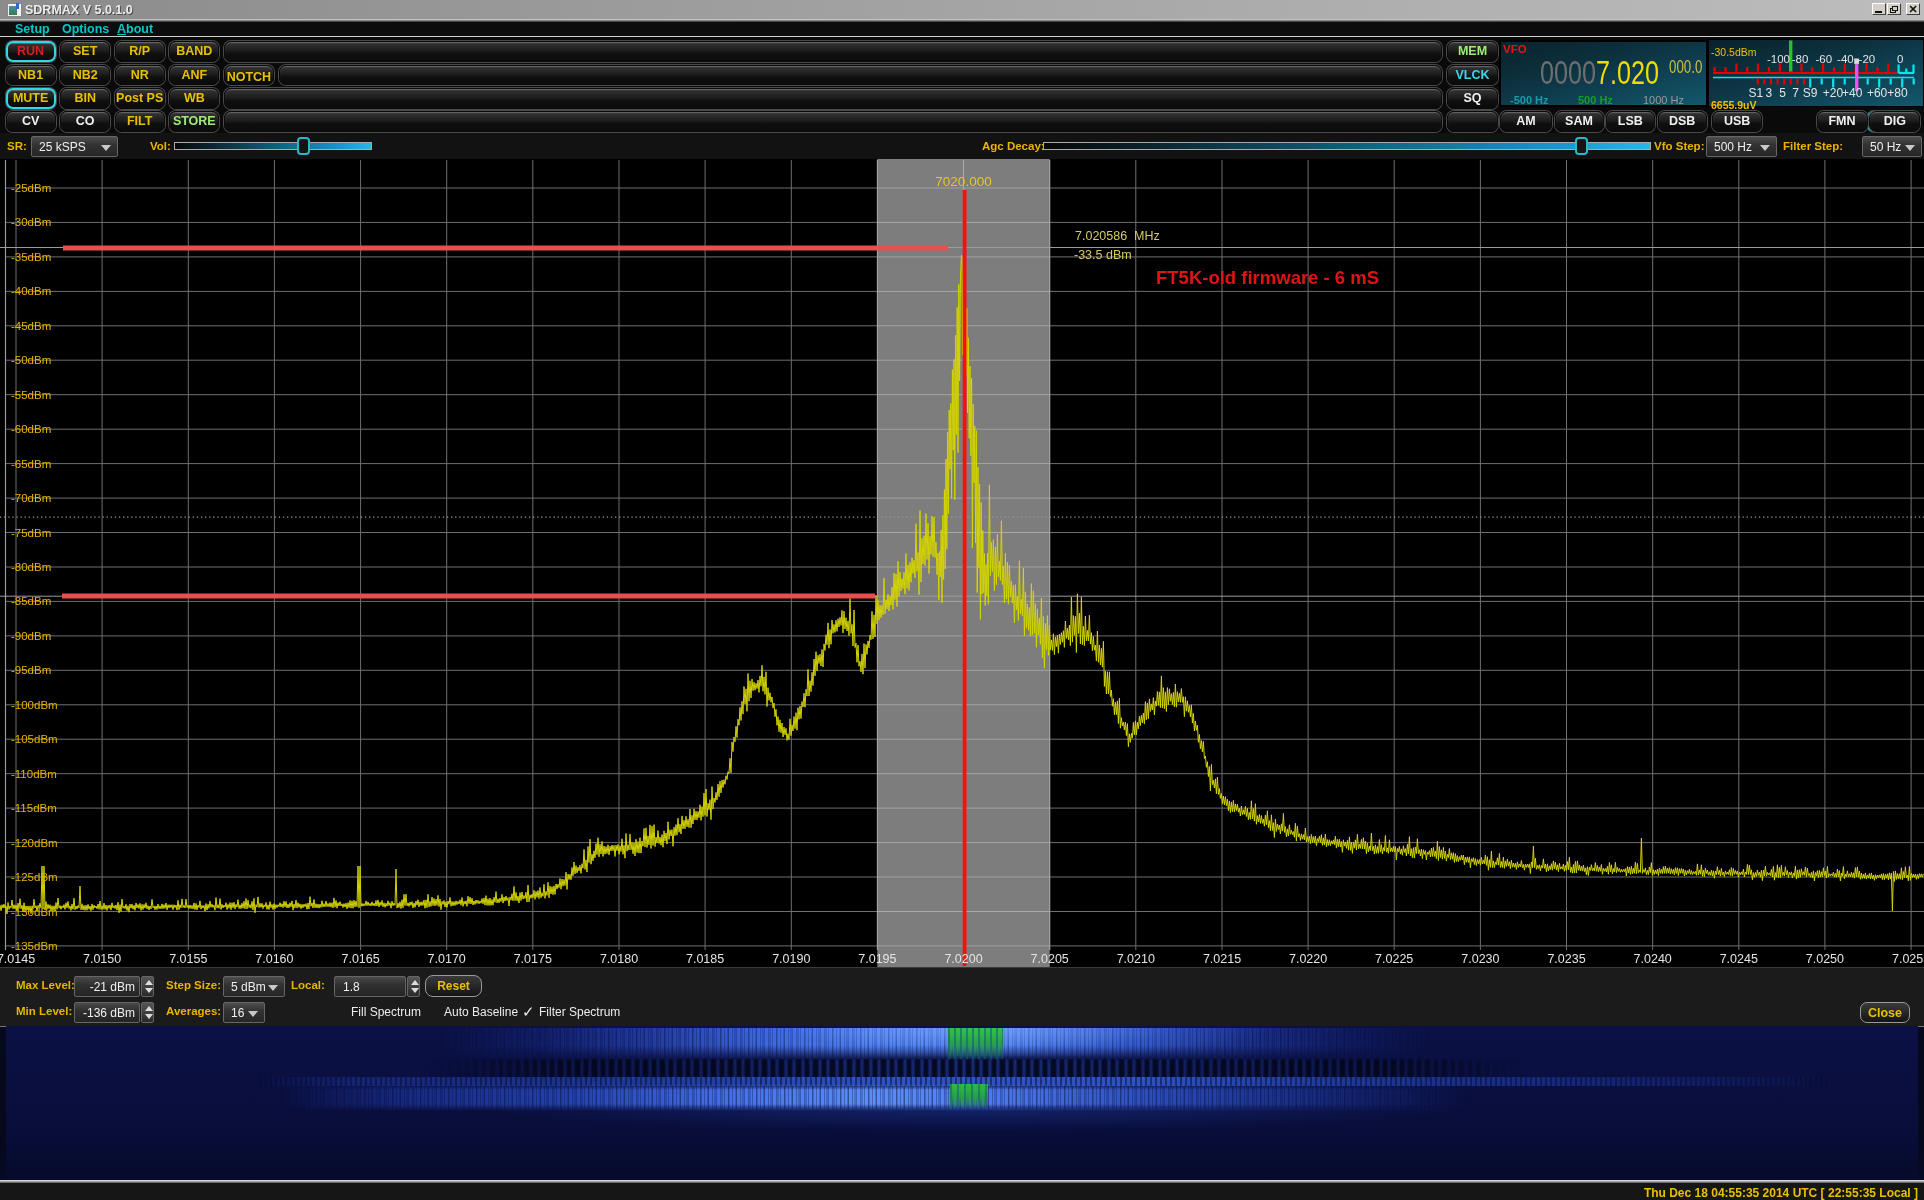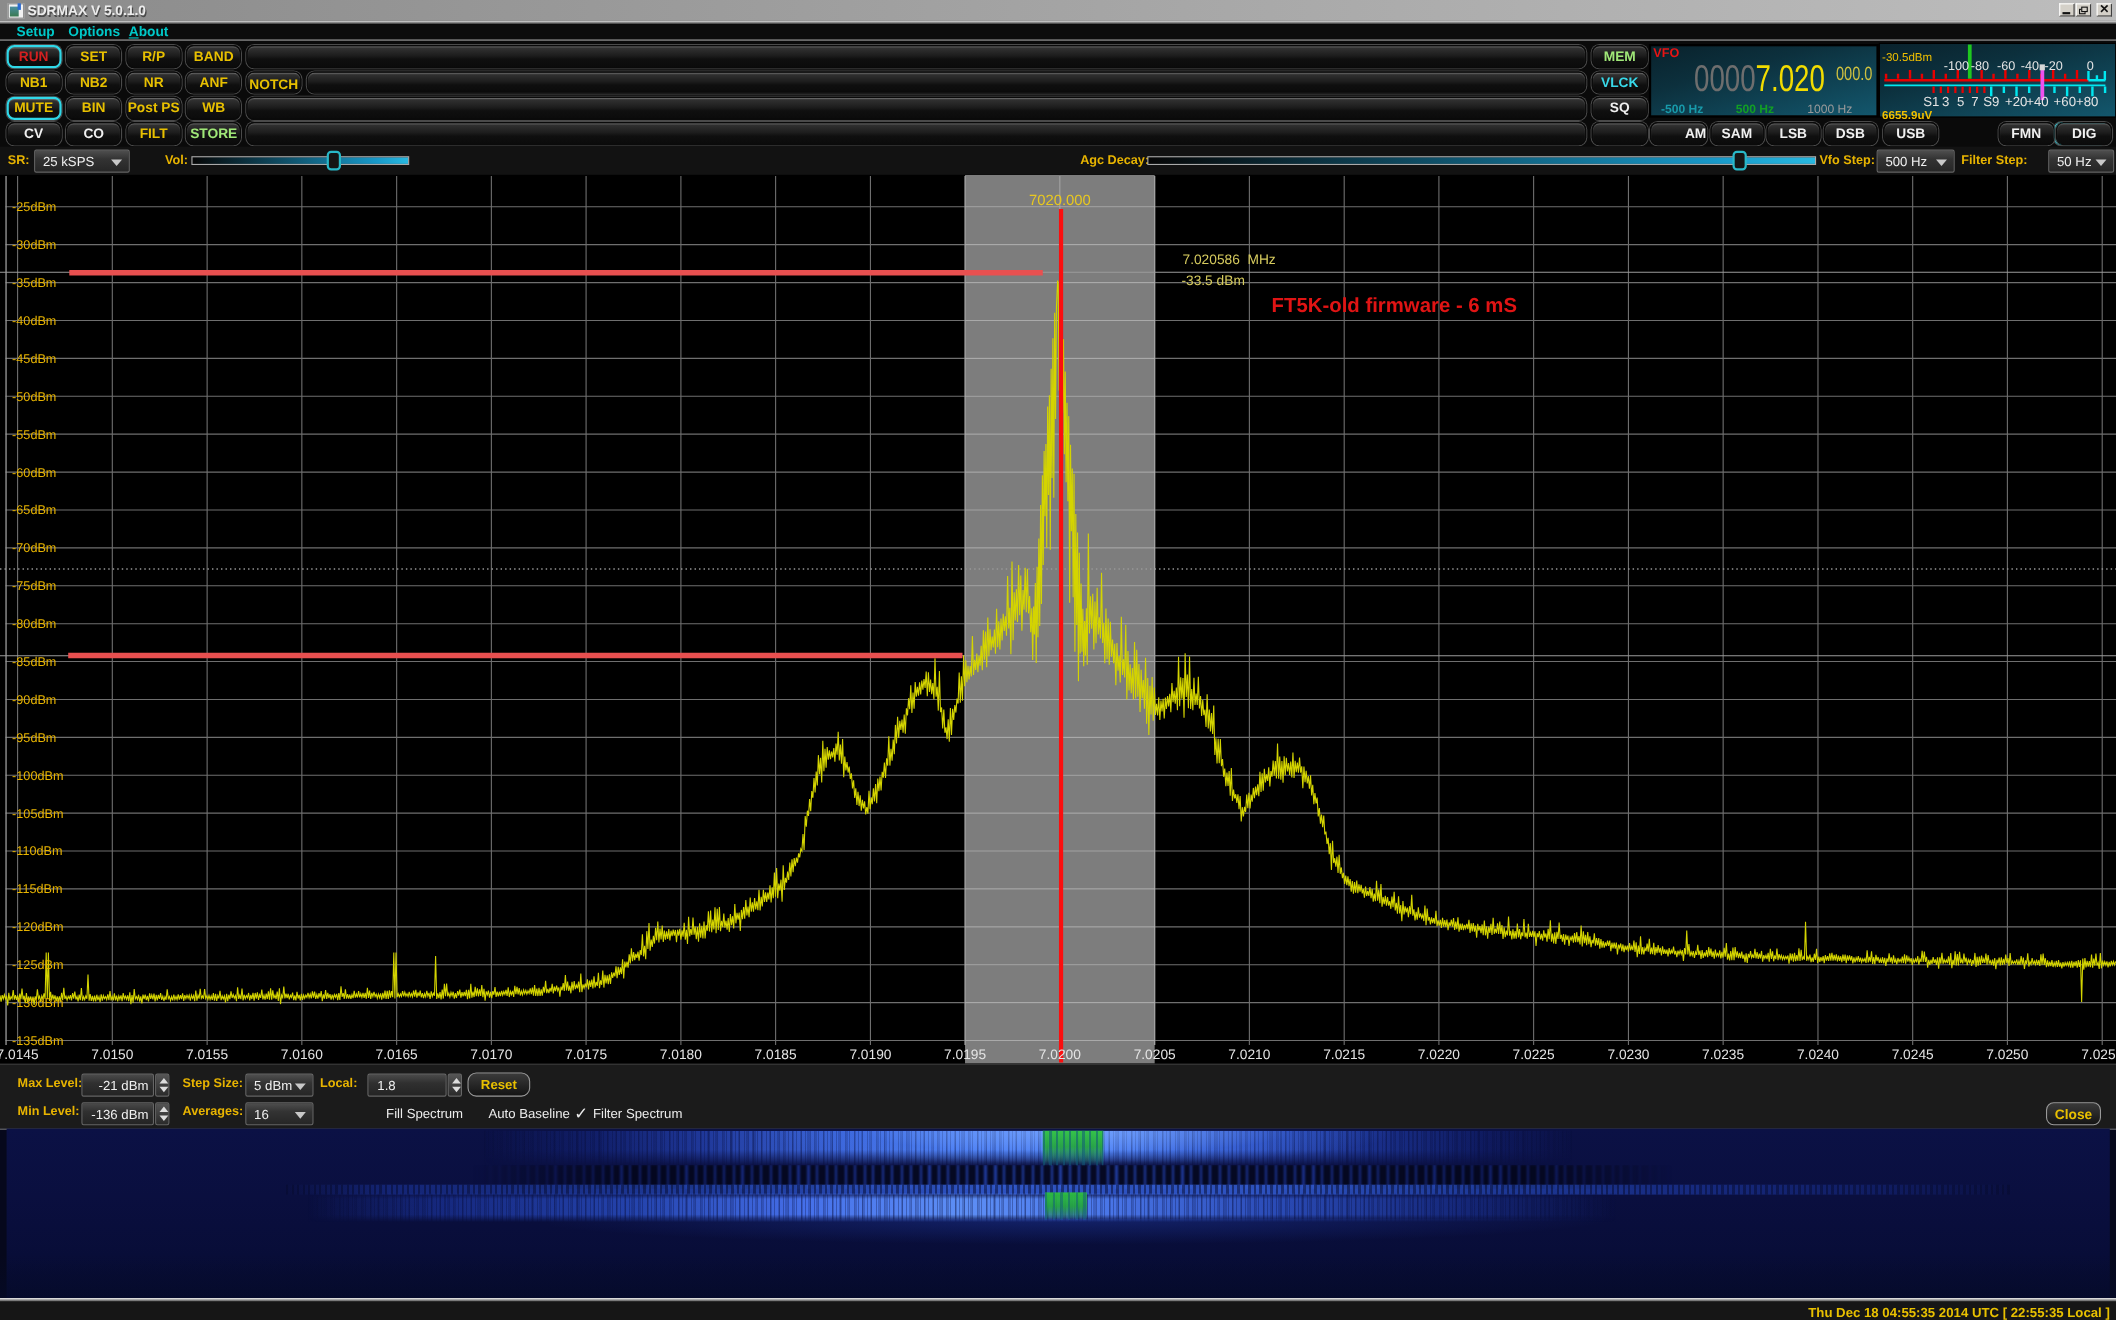--- a/index.html
+++ b/index.html
@@ -117,21 +117,21 @@
 <div class="btn" style="left:1447px;top:111px;width:51px;height:20.5px;"></div>
 <div class="btn" style="left:1447px;top:41px;width:51px;height:20.5px;">
     <span class="t-grn">MEM</span>
   </div>
 <div class="btn" style="left:1447px;top:64.5px;width:51px;height:20.5px;">
     <span class="t-cyn">VLCK</span>
   </div>
 <div class="btn" style="left:1447px;top:88px;width:51px;height:20.5px;">
     <span class="t-wht">SQ</span>
   </div>
-<div class="btn" style="left:1499.9px;top:111px;width:52.3px;height:20.5px;justify-content:flex-end;">
+<div class="btn" style="left:1499.9px;top:111px;width:52.3px;height:20.5px;">
     <span class="t-wht">AM</span>
   </div>
 <div class="btn" style="left:1554.5px;top:111px;width:49px;height:20.5px;">
     <span class="t-wht">SAM</span>
   </div>
 <div class="btn" style="left:1605.5px;top:111px;width:49.5px;height:20.5px;">
     <span class="t-wht">LSB</span>
   </div>
 <div class="btn" style="left:1657.6px;top:111px;width:49.1px;height:20.5px;">
     <span class="t-wht">DSB</span>
@@ -279,21 +279,21 @@
     <span class="txtl">1.8</span>
   </div>
 <div class="arrbox" style="left:407px;top:976px;height:21px"></div>
 <div class="abs" style="left:425px;top:975px;width:57px;height:22px;border-radius:8px;border:1.5px solid #999;background:linear-gradient(#3a3a3a,#141414);color:#e8c000;font-weight:bold;font-size:12px;display:flex;align-items:center;justify-content:center">Reset</div>
 <div class="ylab" style="left:16px;top:1005px">Min Level:</div>
 <div class="spin" style="left:74px;top:1002px;width:66px;height:21px">
     <span class="txt">-136 dBm</span>
   </div>
 <div class="arrbox" style="left:141px;top:1002px;height:21px"></div>
 <div class="ylab" style="left:166px;top:1005px">Averages:</div>
-<div class="drop" style="left:223px;top:1002px;width:62px;height:21px">16<span class="arr"></span></div>
+<div class="drop" style="left:223px;top:1002px;width:42px;height:21px">16<span class="arr"></span></div>
 <div class="wlab" style="left:351px;top:1005px">Fill Spectrum</div>
 <div class="wlab" style="left:444px;top:1005px">Auto Baseline</div>
 <div class="wlab" style="left:522px;top:1003px;font-size:15px">✓</div>
 <div class="wlab" style="left:539px;top:1005px">Filter Spectrum</div>
 <div class="abs" style="left:1860px;top:1002px;width:50px;height:21px;border-radius:7px;border:1.5px solid #999;background:linear-gradient(#3a3a3a,#141414);color:#e8c000;font-weight:bold;font-size:12.5px;display:flex;align-items:center;justify-content:center">Close</div>
 
 <div class="abs" style="left:0;top:1026px;width:1924px;height:154px;background:#06081c;border-top:1.5px solid #777"></div>
 <div class="abs" style="left:6px;top:1026px;width:1912px;height:154px;background:linear-gradient(#0b1145 0%,#0a0f3f 40%,#080d38 75%,#070c33 100%)"></div>
 <div class="abs" style="left:440px;top:1028px;width:990px;height:33px;background:repeating-linear-gradient(90deg,rgba(8,14,60,.3) 0 1px,rgba(0,0,0,0) 1px 4px),repeating-linear-gradient(90deg,rgba(8,14,60,.22) 0 2px,rgba(0,0,0,0) 2px 7px),linear-gradient(90deg,rgba(25,50,160,0) 0%,rgba(28,56,172,.35) 10%,rgba(45,82,210,.6) 20%,rgba(68,115,240,.88) 33%,rgba(88,140,255,.96) 44%,rgba(88,140,255,.96) 58%,rgba(62,105,232,.82) 70%,rgba(38,72,195,.55) 82%,rgba(26,52,165,.28) 92%,rgba(25,50,160,0) 100%);-webkit-mask-image:linear-gradient(#000 0%,#000 52%,transparent 97%);mask-image:linear-gradient(#000 0%,#000 52%,transparent 97%)"></div>
 <div class="abs" style="left:700px;top:1028px;width:560px;height:28px;background:radial-gradient(52% 110% at 50% 0%,rgba(130,175,255,.6),rgba(60,110,230,.2) 68%,transparent)"></div>

